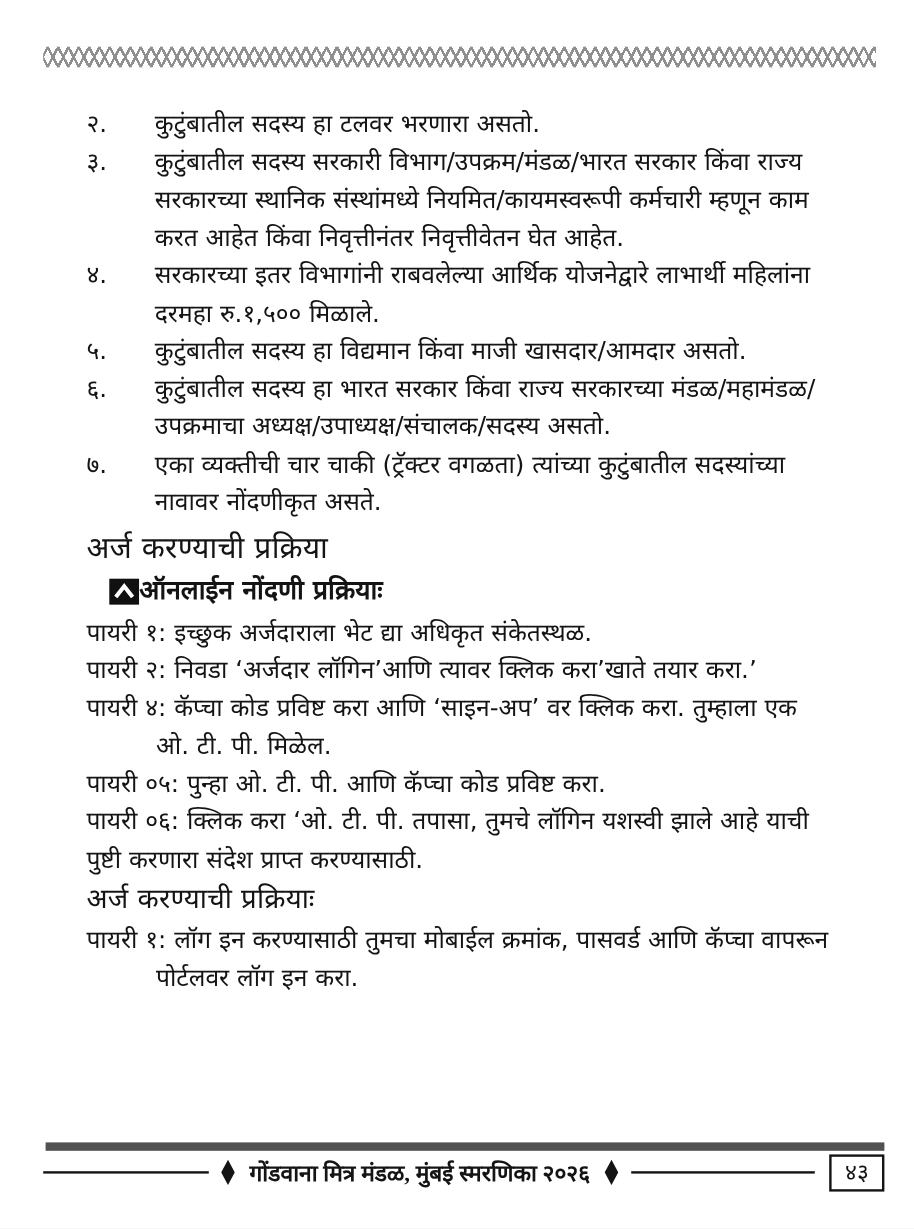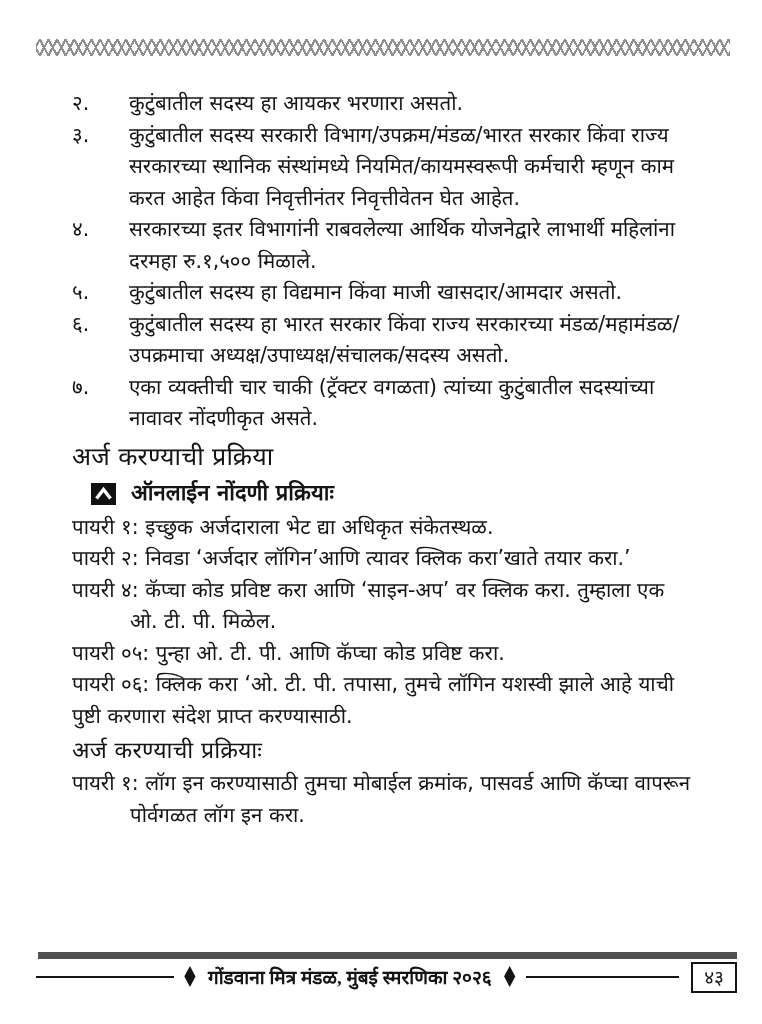--- a/index.html
+++ b/index.html
@@ -25,21 +25,21 @@
   }
   .cond{display:flex;}
   .cond .num{flex:none;width:57px;}
   .cond .txt{flex:1;}
   .section-heading{
     font-size:25px;line-height:34px;font-weight:normal;
     margin:5px 0 2px 0;letter-spacing:.2px;
   }
   .section-heading.small{font-size:23px;line-height:33px;margin:2px 0 1px 0;}
   .bullet-line{
-    display:flex;align-items:center;gap:15px;
+    display:flex;align-items:center;
     padding-left:19px;margin:3px 0 3px 0;
     font-weight:bold;font-size:22px;line-height:32px;
   }
   .bullet-icon{flex:none;display:inline-block;width:25px;height:22px;}
   .steps p.step{margin:0;padding-left:58px;text-indent:-58px;}
   .steps p.step.nohang{padding-left:0;text-indent:0;}
   
   .foot-bar{
     position:absolute;left:38px;right:25px;top:952px;height:7px;
     background:#515151;
@@ -68,21 +68,21 @@
 
 <div class="page">
 
   <div class="chain"></div>
 
   <div class="content">
 
     <div id="conditions-list">
         <div class="cond">
           <span class="num">२.</span>
-          <div class="txt">कुटुंबातील सदस्य हा आयकर भरणारा असतो.</div>
+          <div class="txt">कुटुंबातील सदस्य हा टलवर भरणारा असतो.</div>
         </div>
         <div class="cond">
           <span class="num">३.</span>
           <div class="txt">कुटुंबातील सदस्य सरकारी विभाग/उपक्रम/मंडळ/भारत सरकार किंवा राज्य सरकारच्या स्थानिक संस्थांमध्ये नियमित/कायमस्वरूपी कर्मचारी म्हणून काम करत आहेत किंवा निवृत्तीनंतर निवृत्तीवेतन घेत आहेत.</div>
         </div>
         <div class="cond">
           <span class="num">४.</span>
           <div class="txt">सरकारच्या इतर विभागांनी राबवलेल्या आर्थिक योजनेद्वारे लाभार्थी महिलांना दरमहा रु.१,५०० मिळाले.</div>
         </div>
         <div class="cond">
@@ -115,21 +115,21 @@
         <p class="step">पायरी १: इच्छुक अर्जदाराला भेट द्या अधिकृत संकेतस्थळ.</p>
         <p class="step">पायरी २: निवडा ‘अर्जदार लॉगिन’आणि त्यावर क्लिक करा’खाते तयार करा.’</p>
         <p class="step">पायरी ४: कॅप्चा कोड प्रविष्ट करा आणि ‘साइन-अप’ वर क्लिक करा. तुम्हाला एक ओ. टी. पी. मिळेल.</p>
         <p class="step">पायरी ०५: पुन्हा ओ. टी. पी. आणि कॅप्चा कोड प्रविष्ट करा.</p>
         <p class="step nohang">पायरी ०६: क्लिक करा ‘ओ. टी. पी. तपासा, तुमचे लॉगिन यशस्वी झाले आहे याची पुष्टी करणारा संदेश प्राप्त करण्यासाठी.</p>
       </div>
 
     <div class="section-heading small">अर्ज करण्याची प्रक्रियाः</div>
 
     <div id="apply-steps" class="steps">
-        <p class="step">पायरी १: लॉग इन करण्यासाठी तुमचा मोबाईल क्रमांक, पासवर्ड आणि कॅप्चा वापरून पोर्वगळत लॉग इन करा.</p>
+        <p class="step">पायरी १: लॉग इन करण्यासाठी तुमचा मोबाईल क्रमांक, पासवर्ड आणि कॅप्चा वापरून पोर्टलवर लॉग इन करा.</p>
       </div>
 
   </div>
 
   <div class="foot-bar"></div>
 
   <div class="foot-line">
     <span class="rule left"></span>
     <span class="diam">♦</span>
     <span class="ftext">गोंडवाना मित्र मंडळ, मुंबई स्मरणिका २०२६</span>

